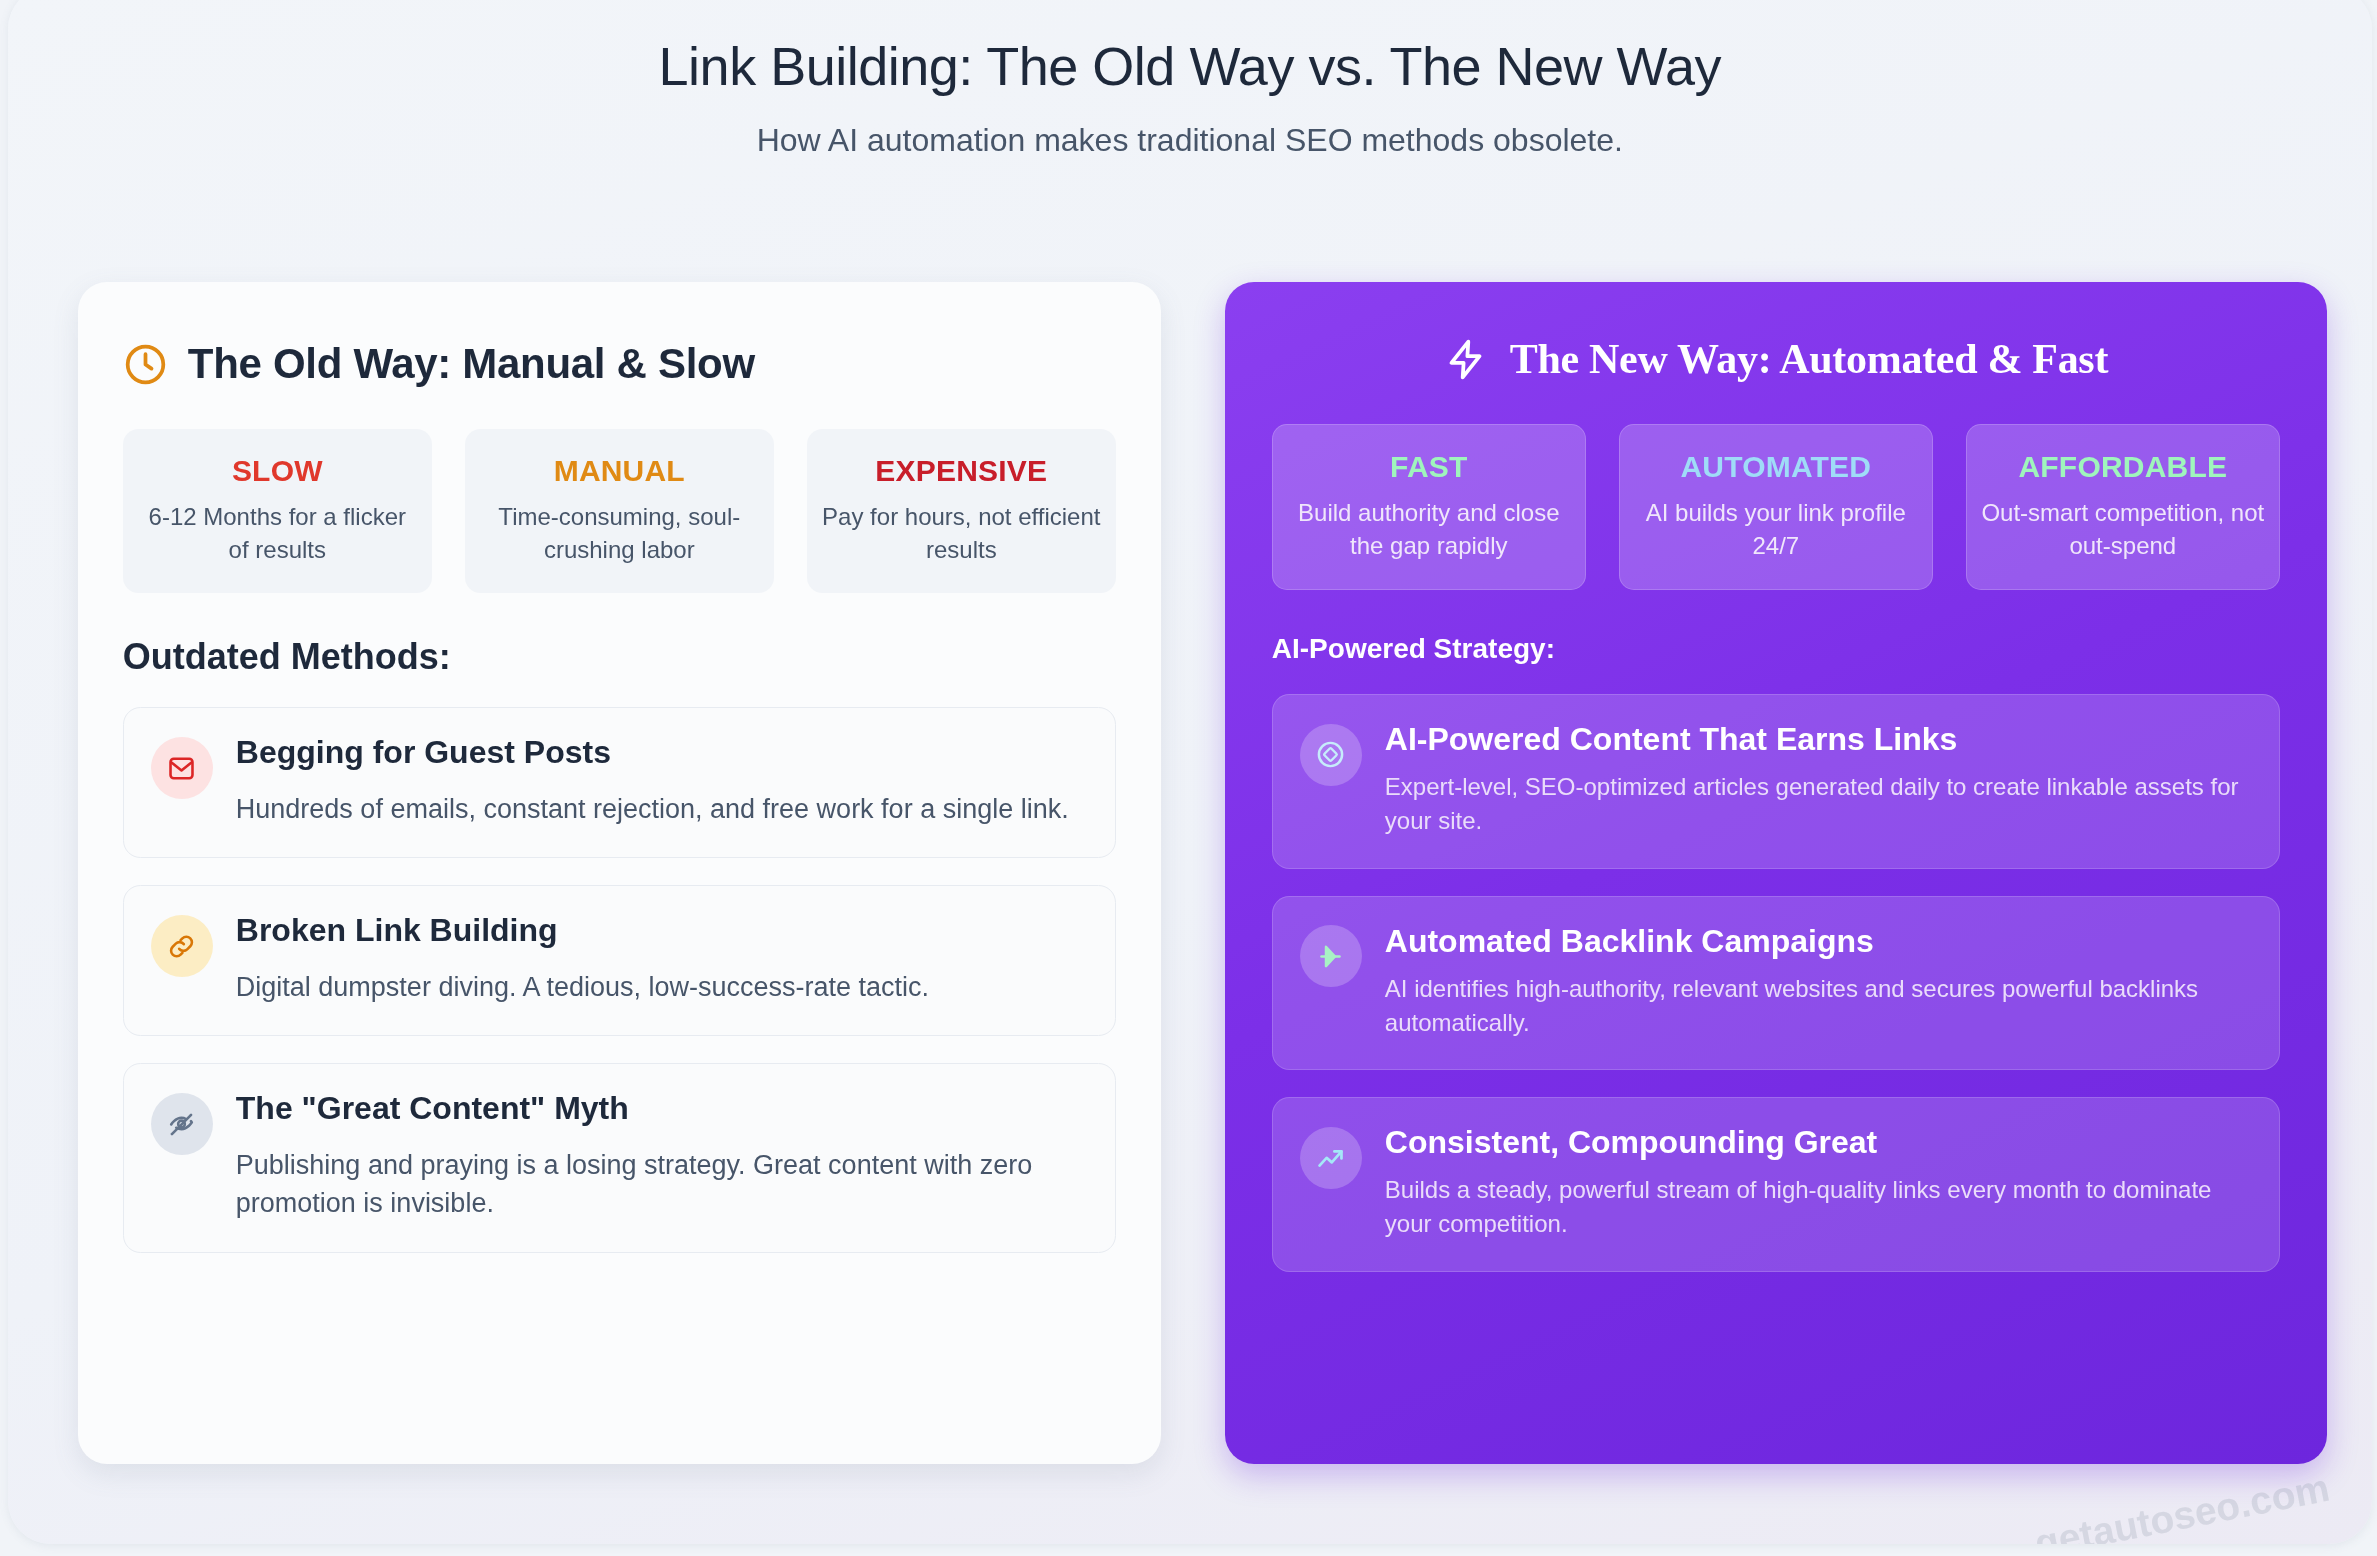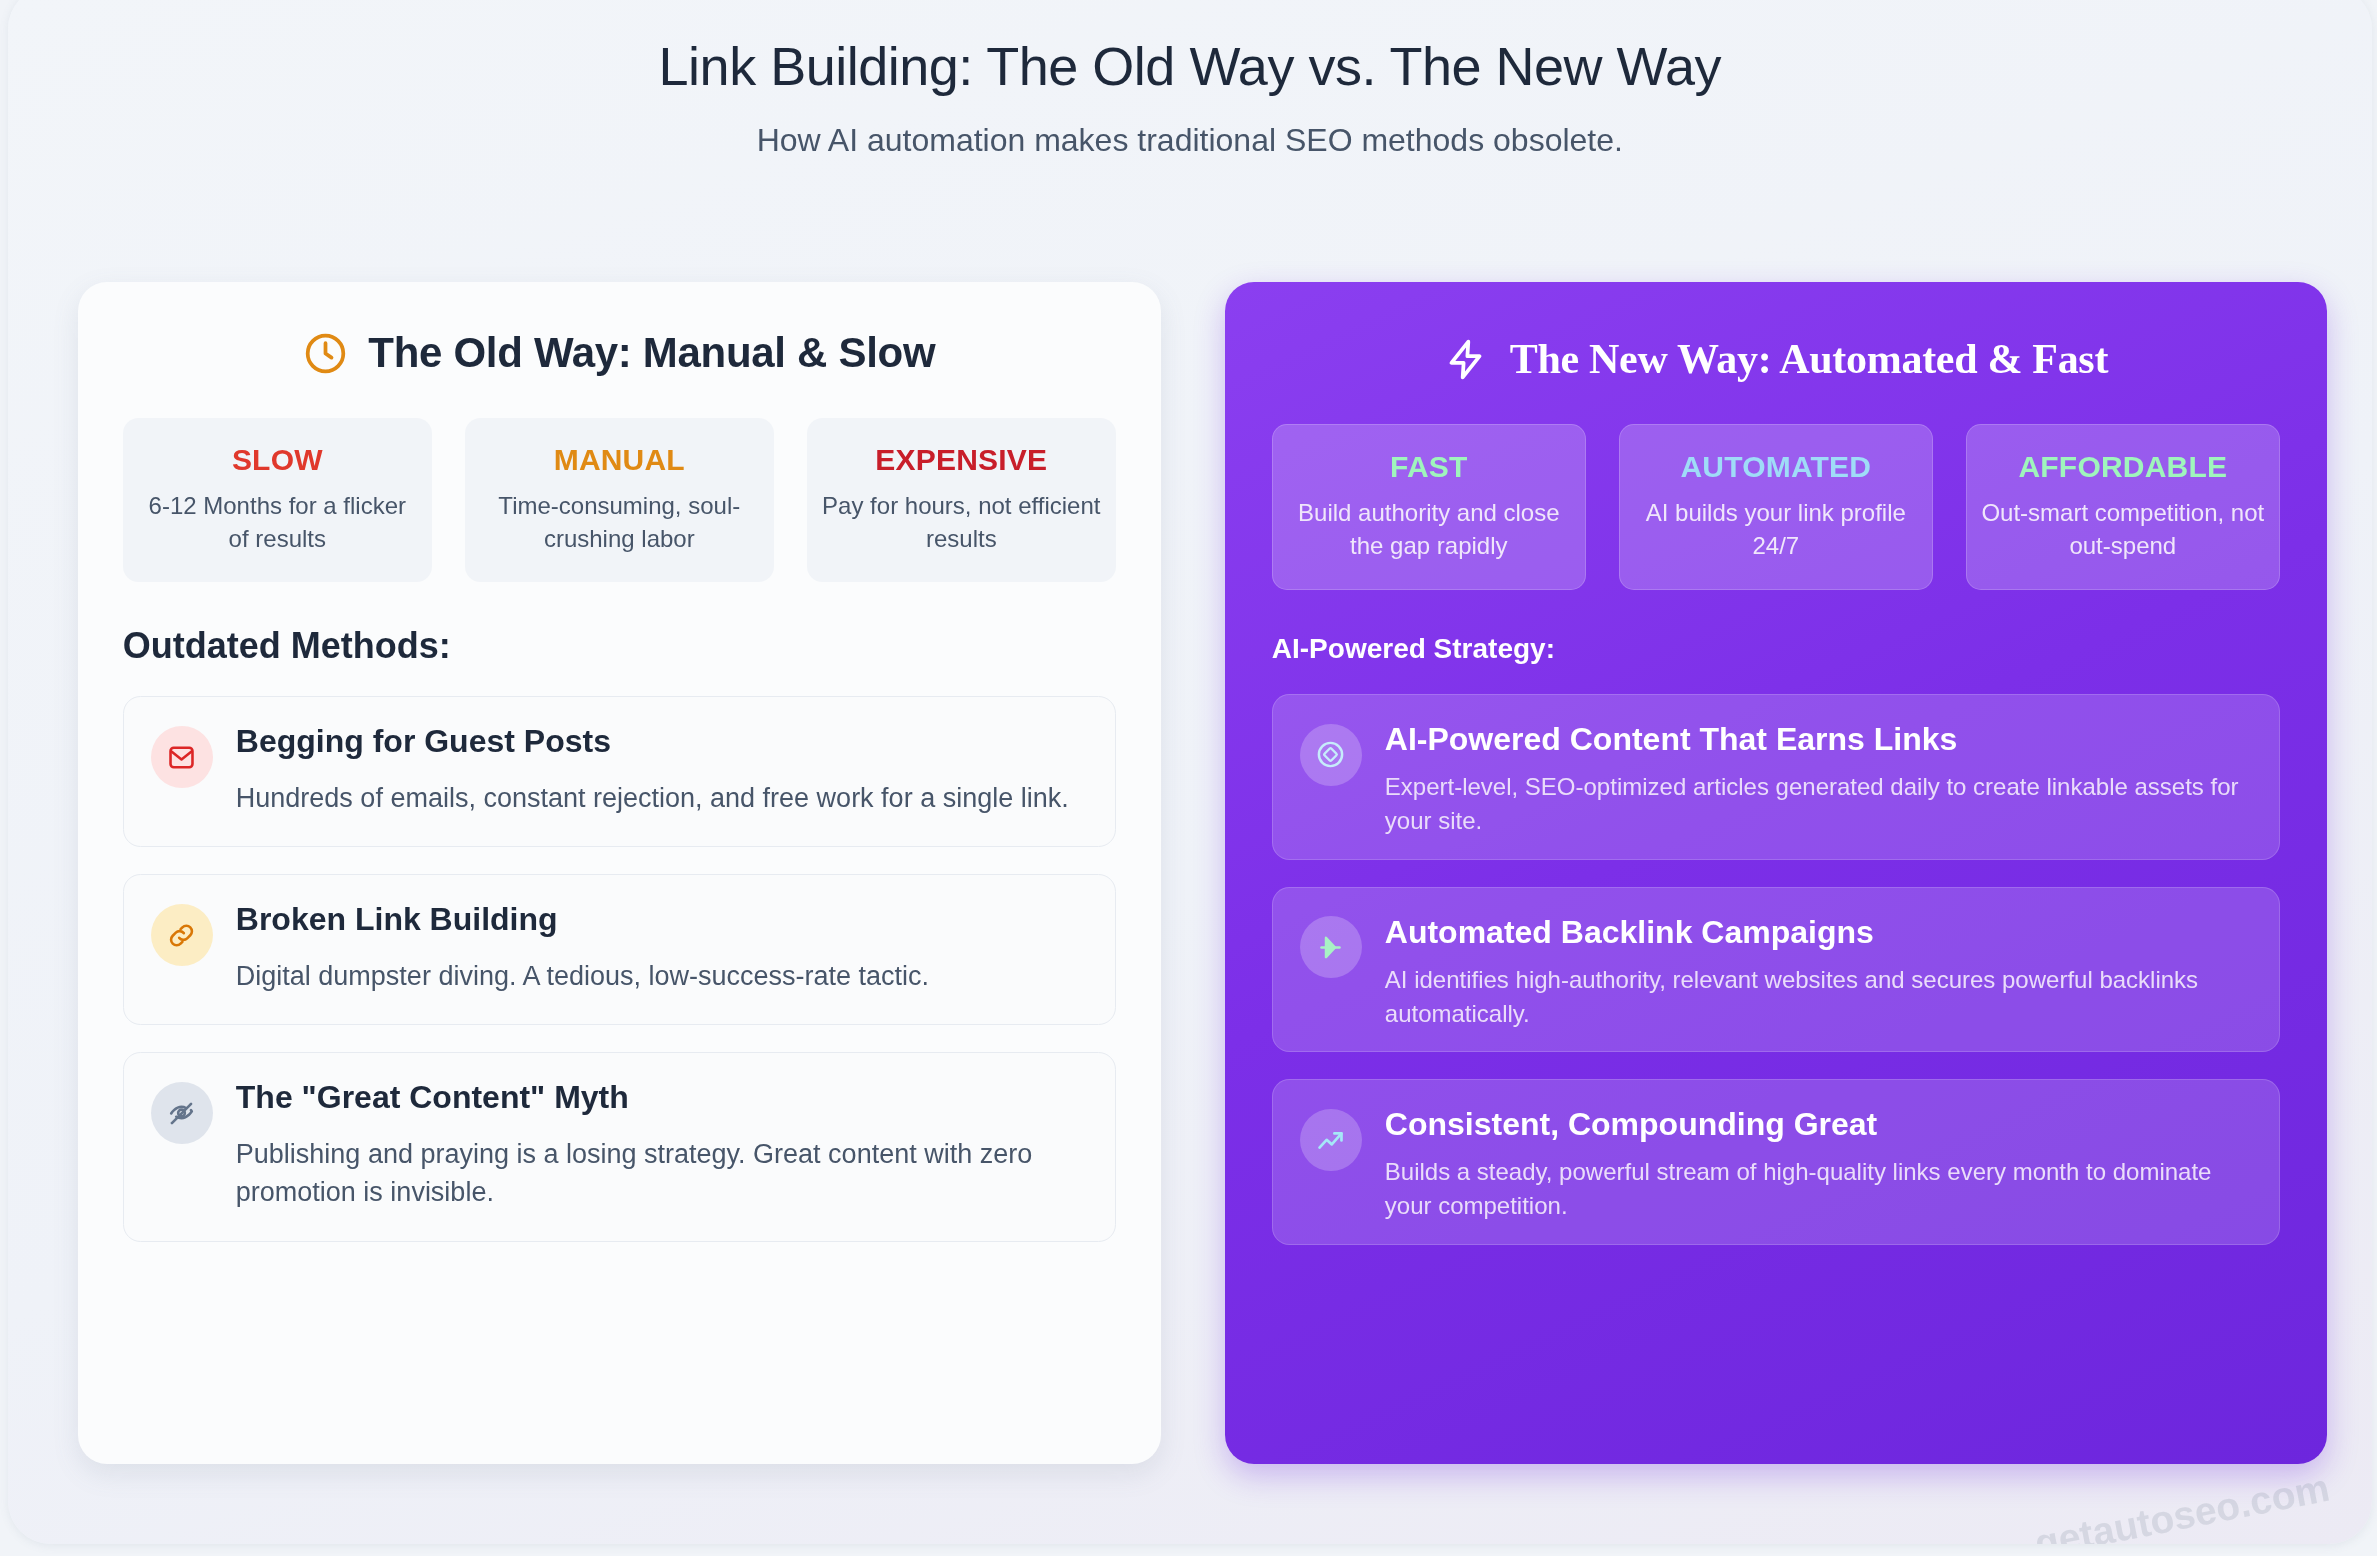--- a/index.html
+++ b/index.html
@@ -68,23 +68,22 @@
     background: #fbfcfd;
     border-radius: 29px;
     box-shadow: 0 9.7px 27px rgba(100,116,139,0.13);
     padding: 43px 45px 0 45px;
     position: relative;
   }
 
   .card-head {
     display: flex;
     align-items: center;
-    justify-content: center;
     gap: 20px;
-    margin-top: 4px;
+    margin-top: 15px;
   }
   .card-head-title {
     font-size: 42px;
     font-weight: bold;
     color: #1e293b;
     letter-spacing: -0.3px;
   }
   .icon-clock { width: 45px; height: 45px; flex: 0 0 auto; }
 
   .stat-row {
@@ -198,21 +197,21 @@
     font-size: 28px;
     font-weight: bold;
     color: #ffffff;
   }
 
   .strategy-list { margin-top: 29px; display: flex; flex-direction: column; gap: 27px; }
   .strategy-item {
     background: rgba(255,255,255,0.16);
     border: 1.5px solid rgba(255,255,255,0.16);
     border-radius: 17.5px;
-    padding: 25px 29px 20px 27px;
+    padding: 25px 29px 29px 27px;
     display: flex;
     gap: 23px;
     align-items: flex-start;
   }
   .strategy-icon-wrap {
     width: 62px; height: 62px;
     border-radius: 50%;
     background: rgba(255,255,255,0.22);
     flex: 0 0 auto;
     display: flex; align-items: center; justify-content: center;

